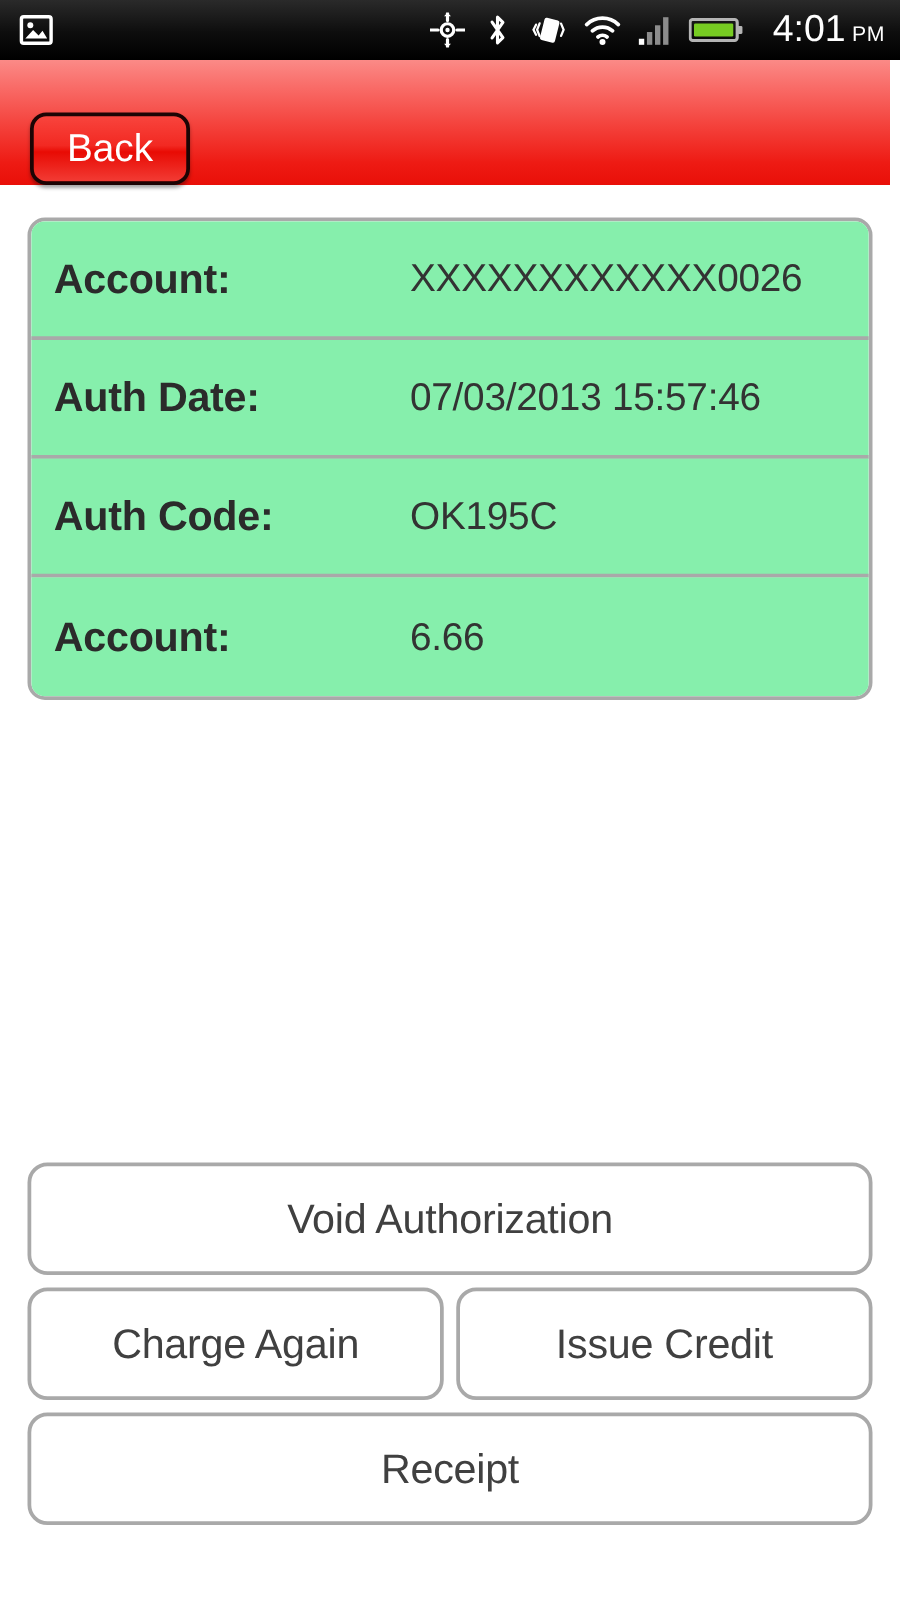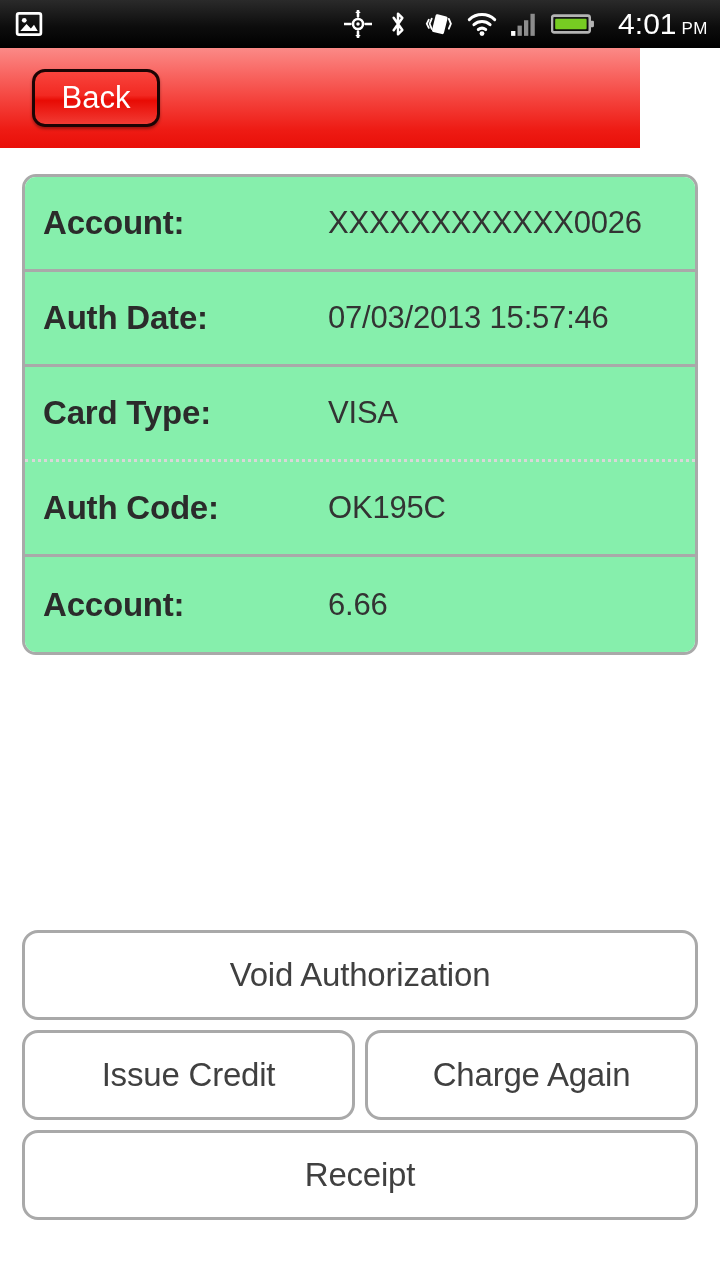--- a/index.html
+++ b/index.html
@@ -48,32 +48,32 @@
     align-items: baseline;
     gap: 5px;
     justify-content: flex-end;
   }
   .sb-ampm { font-size: 17px; letter-spacing: .5px; }
 
   
   .header {
     position: absolute;
     top: 48px; left: 0;
-    width: 640px;
+    width: 712px;
     height: 100px;
     background: linear-gradient(to bottom,
         #fb8a87 0%,
         #f96b67 22%,
         #f4423c 52%,
         #ee1b14 82%,
         #e90f08 100%);
     display: flex;
-    align-items: center;
-    box-sizing: border-box;
-    padding-left: 32px;
+    align-items: flex-end;
+    box-sizing: border-box;
+    padding-left: 24px;
   }
   .back-btn {
     width: 128px;
     height: 58px;
     border-radius: 13px;
     border: 3px solid #1c0404;
     background: linear-gradient(to bottom, #f8443d 0%, #f22922 45%, #e80b04 55%, #f23b34 100%);
     color: #ffffff;
     font-size: 31px;
     display: flex;
@@ -236,24 +236,20 @@
   <div class="row">
     <span class="row-label">Account:</span>
     <span class="row-value">XXXXXXXXXXXX0026</span>
   </div>
 
   <div class="row">
     <span class="row-label">Auth Date:</span>
     <span class="row-value">07/03/2013 15:57:46</span>
   </div>
 
-  <div class="row soft">
-    <span class="row-label">Card Type:</span>
-    <span class="row-value">VISA</span>
-  </div>
 
   <div class="row">
     <span class="row-label">Auth Code:</span>
     <span class="row-value">OK195C</span>
   </div>
 
 
   <div class="row last">
     <span class="row-label">Account:</span>
     <span class="row-value">6.66</span>
@@ -262,24 +258,24 @@
 </div>
 
 <div class="actions">
 
   <div class="abtn abtn-full">
     <span>Void Authorization</span>
   </div>
 
   <div class="abtn-row">
     <div class="abtn abtn-half">
+      <span>Charge Again</span>
+    </div>
+    <div class="abtn abtn-half">
       <span>Issue Credit</span>
     </div>
-    <div class="abtn abtn-half">
-      <span>Charge Again</span>
-    </div>
   </div>
 
   <div class="abtn abtn-full mt10">
     <span>Receipt</span>
   </div>
 
 </div>
 
 </body></html>

